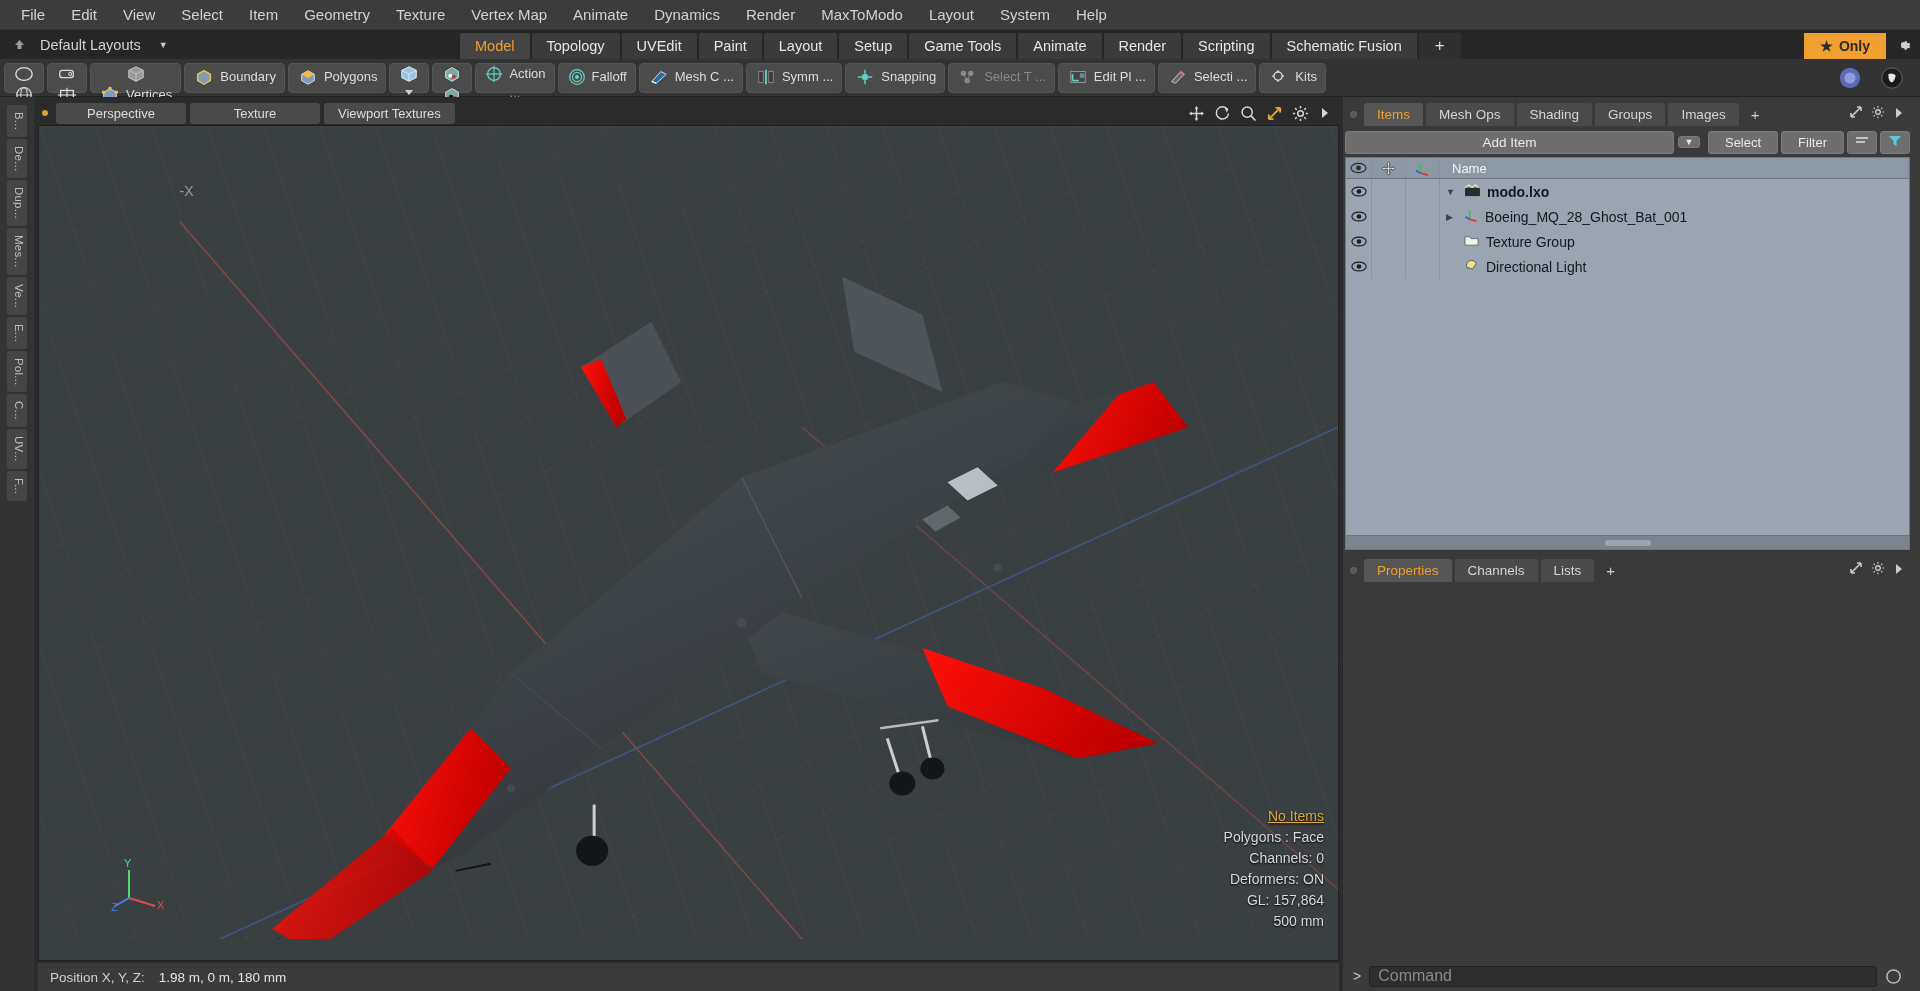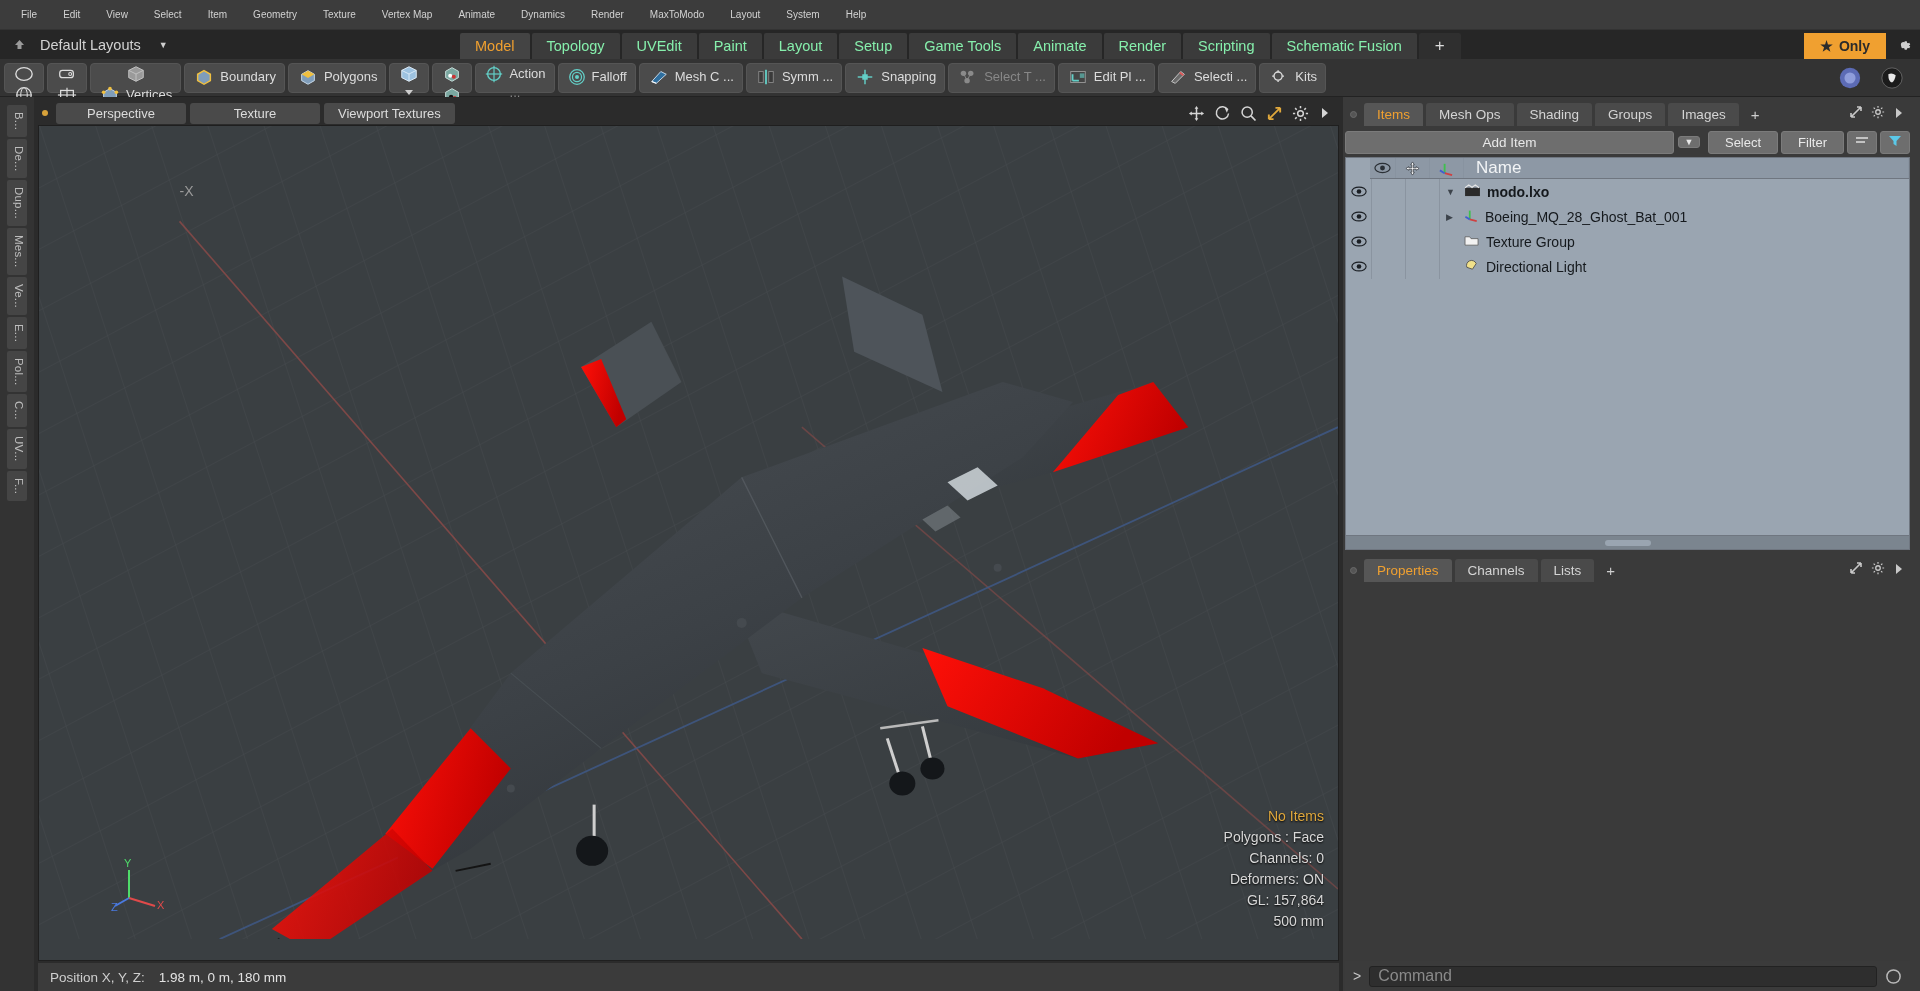--- a/index.html
+++ b/index.html
@@ -12,35 +12,35 @@
     -webkit-font-smoothing: antialiased;
   }
   #app { width: 1920px; height: 991px; display: flex; flex-direction: column; position: relative; }
 
   
   .menubar {
     height: 30px; background: #3c3c3c; display: flex; align-items: center;
     padding-left: 8px; flex: 0 0 30px; border-bottom: 1px solid #333;
   }
   .menubar .mi {
-    font-size: 10px; color: #d2d2d2; padding: 4px 13px; cursor: default; white-space: nowrap;
+    font-size: 15px; color: #d2d2d2; padding: 4px 13px; cursor: default; white-space: nowrap;
   }
 
   
   .layoutbar {
     height: 29px; background: #262626; display: flex; align-items: stretch; flex: 0 0 29px;
     position: relative;
   }
   .lb-left { display: flex; align-items: center; width: 460px; padding-left: 8px; background:#262626;}
   .tri-icon { width: 22px; display: flex; align-items: center; justify-content: center; color: #9a9a9a; font-size: 13px;}
   .default-layouts { font-size: 14.5px; color: #d2d2d2; padding-left: 10px; display:flex; align-items:center; gap:18px;}
   .caret { font-size: 9px; color: #cfcfcf; }
   .lb-tabs { display: flex; align-items: stretch; gap: 2px; }
   .ltab {
-    background: #3b3b3b; color: #86efac; font-size: 14.5px;
+    background: #3b3b3b; color: #e5e5e5; font-size: 14.5px;
     display: flex; align-items: center; padding: 0 15px; border-radius: 2px 2px 0 0;
     margin-top: 3px; white-space: nowrap;
   }
   .ltab.active { color: #f0a030; background: #444; }
   .ltab.plus { background: #2f2f2f; padding: 0 16px; font-size: 17px; color:#ddd; }
   .lb-right { margin-left: auto; display: flex; align-items: stretch; }
   .only-btn {
     background: #f0a030; color: #2b2b2b; font-size: 14px; display: flex; align-items: center;
     gap: 6px; padding: 0 16px; margin: 3px 0 0 0; font-weight: bold;
   }
@@ -94,21 +94,21 @@
 
   .viewport {
     flex: 1 1 auto; position: relative; background: #3a3f42; overflow: hidden;
     border: 1px solid #1f1f1f;
   }
   .vp-canvas { position: absolute; inset: 0; }
   .stats {
     position: absolute; right: 14px; bottom: 28px; text-align: right;
     font-size: 14px; line-height: 21px; color: #d8d8d8; text-shadow: 0 1px 2px #000;
   }
-  .stats .hl { color: #e0a83c; }
+  .stats .hl { color: #e0a83c; text-decoration: underline; }
   .axis-gizmo { position: absolute; left: 72px; bottom: 46px; width: 60px; height: 60px; }
 
   .statusbar {
     height: 28px; flex: 0 0 28px; background: #3b3b3b; display: flex; align-items: center;
     font-size: 13.5px; color: #d0d0d0; padding-left: 12px; margin: 2px 0 0 0;
   }
   .statusbar .lbl { color: #cfcfcf; }
   .statusbar .val { margin-left: 14px; color: #e2e2e2; }
 
   
@@ -144,21 +144,21 @@
     font-size: 13px; padding: 3px 16px;
   }
   .pbtn.icon { padding: 3px 7px; }
 
   .tree {
     flex: 1 1 auto; background: #9aa5b1; border: 1px solid #6f7680; display: flex; flex-direction: column;
     min-height: 0;
   }
   .tree-head {
     display: flex; align-items: stretch; background: #8d98a5; border-bottom: 1px solid #6f7680;
-    height: 21px; flex: 0 0 21px; font-size: 17px; color: #f2f4f6; margin-left: 24px;
+    height: 21px; flex: 0 0 21px; font-size: 13px; color: #f2f4f6;
   }
   .th { display: flex; align-items: center; justify-content: center; border-right: 1px solid #7d88954d;}
   .th.eye { width: 26px; }
   .th.mv  { width: 34px; }
   .th.ax  { width: 34px; }
   .th.nm  { flex: 1 1 auto; justify-content: flex-start; padding-left: 12px; }
   .tree-body { flex: 1 1 auto; background: #9aa5b1; overflow: hidden; }
   .trow { display: flex; align-items: stretch; height: 25px; font-size: 14px; color: #15191d; }
   .trow .c-eye { width: 26px; display:flex;align-items:center;justify-content:center; border-right:1px solid #8a94a0;}
   .trow .c-mv  { width: 34px; border-right:1px solid #8a94a0;}

